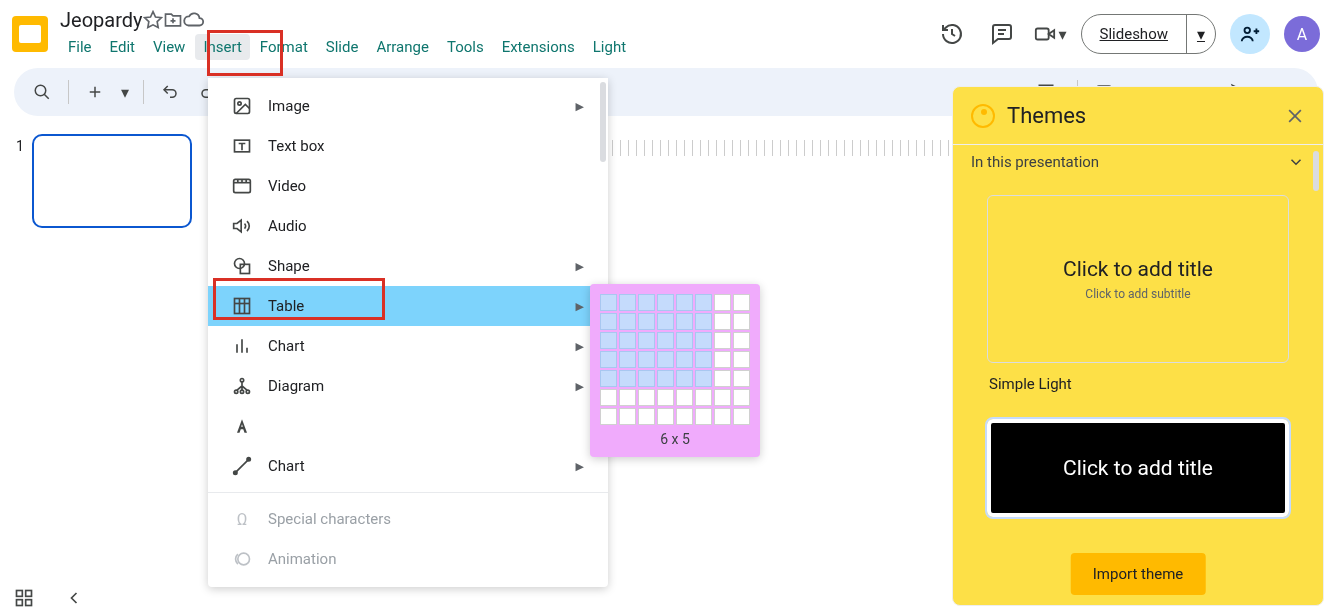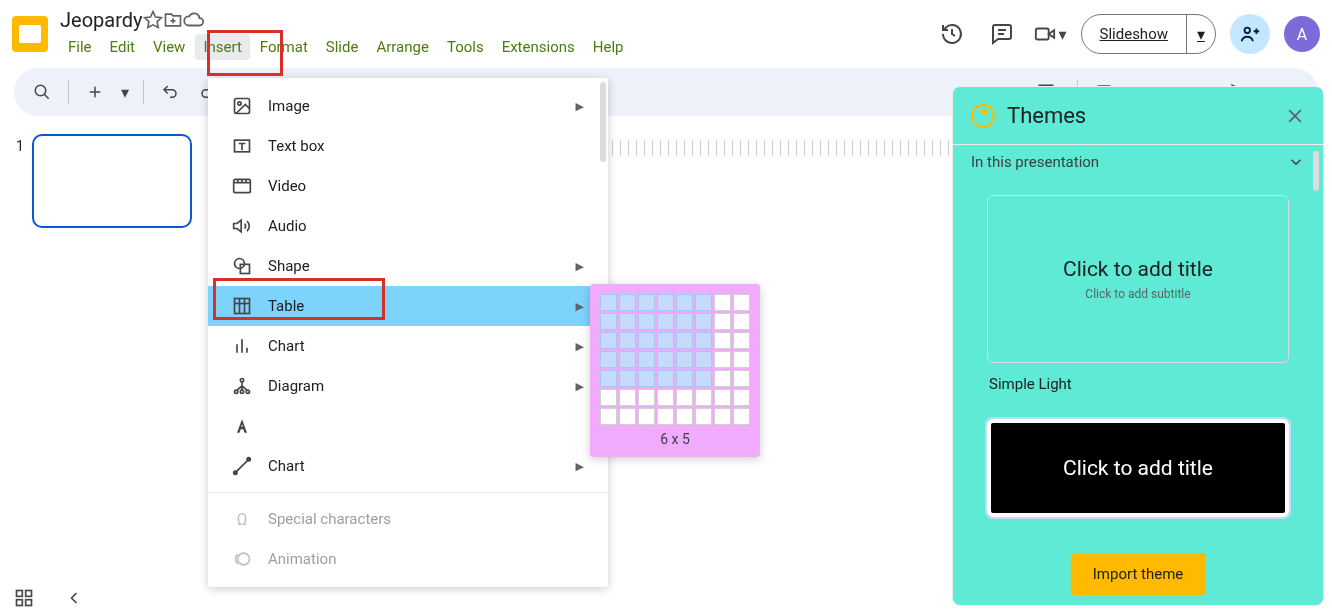--- a/index.html
+++ b/index.html
@@ -7,21 +7,21 @@
 
 
 .header { display: flex; align-items: center; padding: 8px 12px; height: 68px; }
 .logo { width: 36px; height: 36px; background: #ffba00; border-radius: 4px; position: relative; margin-right: 12px; display: flex; align-items: center; justify-content: center; }
 .logo::after { content: ''; width: 22px; height: 18px; background: #fff; border-radius: 2px; }
 .title-area { flex: 1; }
 .title-row { display: flex; align-items: center; }
 .doc-title { font-size: 20px; color: #202124; }
 .star-icon, .folder-icon, .cloud-icon { color: #5f6368; }
 .menu-bar { display: flex; gap: 2px; margin-top: 2px; }
-.menu-item { padding: 4px 8px; font-size: 15px; color: #4d7c0f; border-radius: 4px; cursor: pointer; }
+.menu-item { padding: 4px 8px; font-size: 15px; color: #0f766e; border-radius: 4px; cursor: pointer; }
 .menu-item.active { background: #e8eaed; }
 .header-right { display: flex; align-items: center; gap: 14px; }
 .icon-btn { width: 36px; height: 36px; display: flex; align-items: center; justify-content: center; color: #444746; border-radius: 50%; cursor: pointer; }
 .slideshow-btn { display: flex; align-items: flex-end; border: 1px solid #747775; border-radius: 20px; height: 40px; overflow: hidden; text-decoration: underline; }
 .slideshow-main { padding: 0 18px; font-size: 15px; height: 100%; display: flex; align-items: center; border-right: 1px solid #747775; }
 .slideshow-drop { padding: 0 10px; height: 100%; display: flex; align-items: center; }
 .share-btn { width: 40px; height: 40px; background: #c2e7ff; border-radius: 20px; display: flex; align-items: center; justify-content: center; color: #001d35; }
 .avatar { width: 36px; height: 36px; background: #7b6cd9; border-radius: 50%; display: flex; align-items: center; justify-content: center; color: #fff; font-size: 16px; }
 
 
@@ -61,21 +61,21 @@
 .dd-sep { height: 1px; background: #e8eaed; margin: 6px 0; }
 
 
 .table-picker { position: absolute; left: 590px; top: 284px; width: 170px; background: #f0abfc; border-radius: 4px; box-shadow: 0 2px 10px rgba(0,0,0,0.2); z-index: 60; padding: 10px; }
 .tp-grid { display: grid; grid-template-columns: repeat(8, 17px); grid-template-rows: repeat(7, 17px); gap: 2px; }
 .tp-cell { width: 17px; height: 17px; border: 1px solid #d0d0d0; background: #fff; }
 .tp-cell.sel { background: #c5dbfc; border-color: #a8c7f0; }
 .tp-label { text-align: center; margin-top: 6px; font-size: 14px; color: #3c4043; }
 
 
-.themes-panel { position: absolute; right: 8px; top: 86px; width: 372px; height: 520px; background: #5eead4; border: 1px solid #eee; border-radius: 8px; }
+.themes-panel { position: absolute; right: 8px; top: 86px; width: 372px; height: 520px; background: #fde047; border: 1px solid #eee; border-radius: 8px; }
 .tp-header { display: flex; align-items: center; gap: 12px; padding: 16px 18px; }
 .tp-palette { width: 24px; height: 24px; border: 2px solid #ffba00; border-radius: 50%; position: relative; }
 .tp-palette::after { content: ''; position: absolute; width: 6px; height: 6px; background: #ffba00; border-radius: 50%; top: 3px; left: 8px; }
 .tp-title { font-size: 22px; font-weight: 400; flex: 1; }
 .tp-close { color: #5f6368; cursor: pointer; }
 .tp-section-label { padding: 8px 18px; font-size: 15px; color: #3c4043; display: flex; justify-content: space-between; align-items: center; border-top: 1px solid #eee; }
 .theme-card { margin: 16px auto 8px; width: 302px; height: 168px; border: 1px solid #dadce0; border-radius: 6px; display: flex; flex-direction: column; align-items: center; justify-content: center; }
 .theme-card-dark { background: #000; color: #fff; border: 4px solid #fff; outline: 2px solid #c5dbfc; margin-top: 22px; height: 98px; }
 .tc-title { font-size: 21px; }
 .tc-sub { font-size: 12px; color: #5f6368; margin-top: 6px; }
@@ -117,21 +117,21 @@
     <div class="menu-bar">
       <div class="menu-item">File</div>
       <div class="menu-item">Edit</div>
       <div class="menu-item">View</div>
       <div class="menu-item active">Insert</div>
       <div class="menu-item">Format</div>
       <div class="menu-item">Slide</div>
       <div class="menu-item">Arrange</div>
       <div class="menu-item">Tools</div>
       <div class="menu-item">Extensions</div>
-      <div class="menu-item">Help</div>
+      <div class="menu-item">Light</div>
     </div>
   </div>
   <div class="header-right">
     <div class="icon-btn">
       <svg width="24" height="24" viewBox="0 0 24 24" fill="none" stroke="currentColor" stroke-width="2">
           <path d="M3 12a9 9 0 1 0 2.6-6.3L3 8"></path>
           <path d="M3 3v5h5"></path>
           <path d="M12 7v5l3 2"></path>
         </svg>
     </div>

